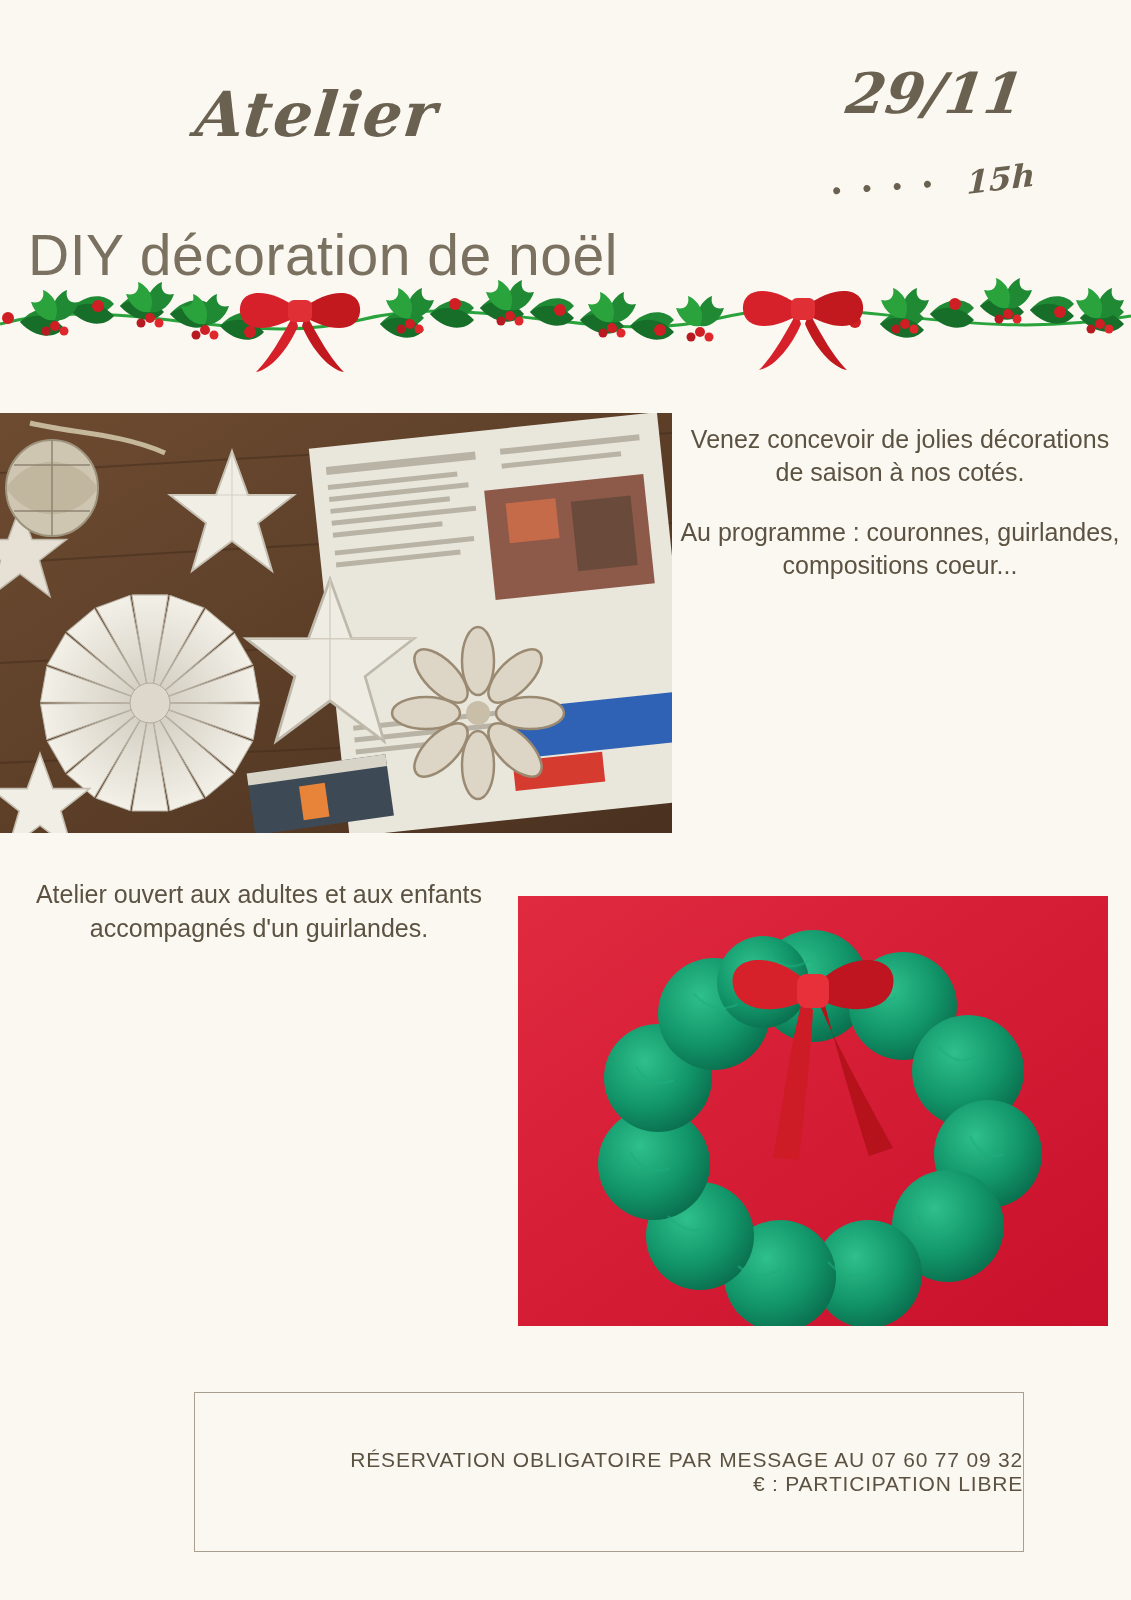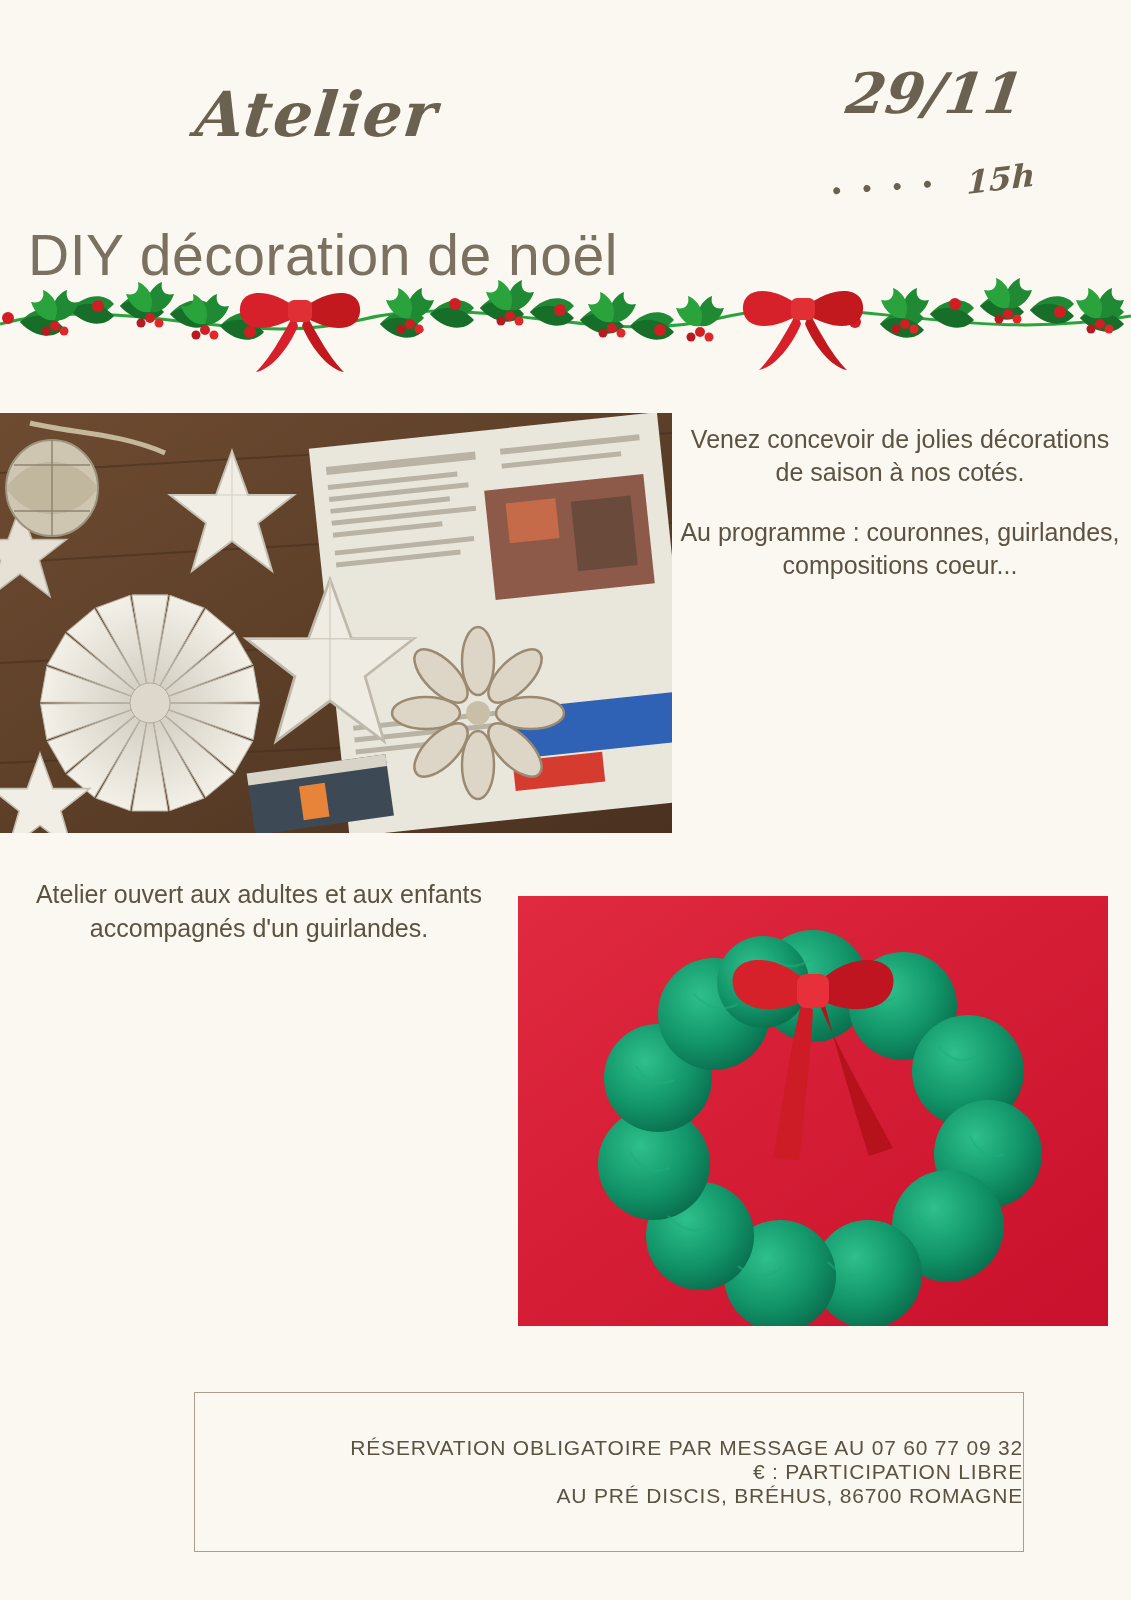--- a/index.html
+++ b/index.html
@@ -439,14 +439,13 @@
         <path d="M10 10 C 26 70, 40 118, 56 168 L 80 160 C 54 112, 24 58, 8 20 Z" fill="#b5121c"></path>
         <rect x="-16" y="-14" width="32" height="34" rx="9" fill="#e8303a"></rect>
       </g>
     </svg>
   </div>
 </div>
 
 <div class="footer">
   <div class="footer-line small-caps">RÉSERVATION OBLIGATOIRE PAR MESSAGE AU 07 60 77 09 32</div>
   <div class="footer-line small-caps">€ : PARTICIPATION LIBRE</div>
-  <div class="footer-line small-caps">AU PRÉ DISCIS, BRÉHUS, 86700 ROMAGNE</div>
 </div>
 
 </body></html>

